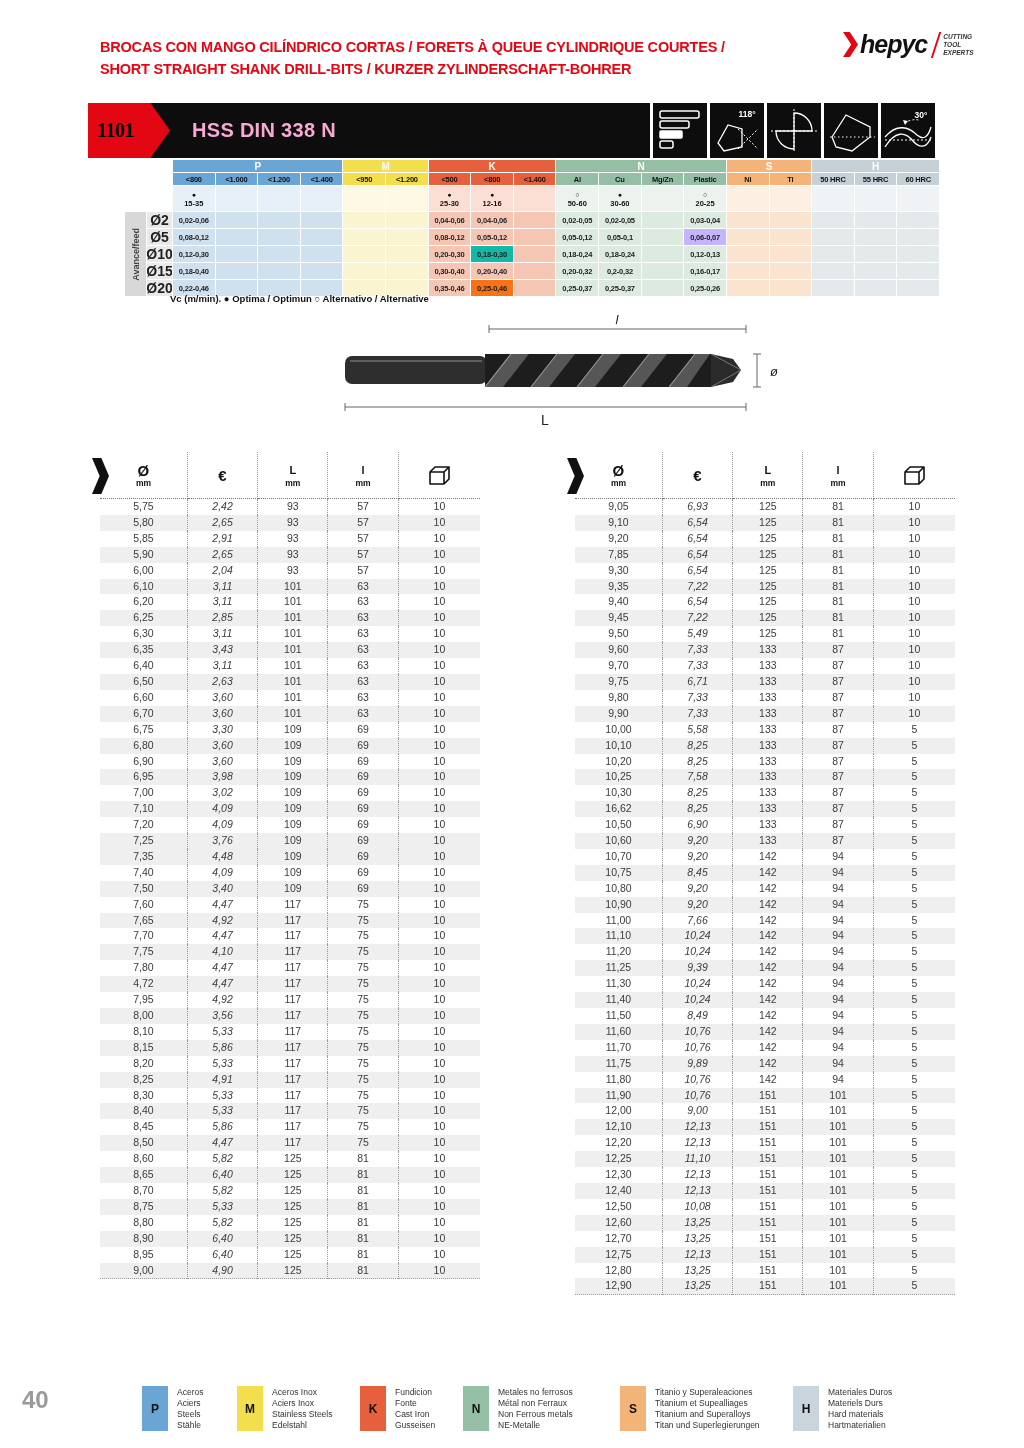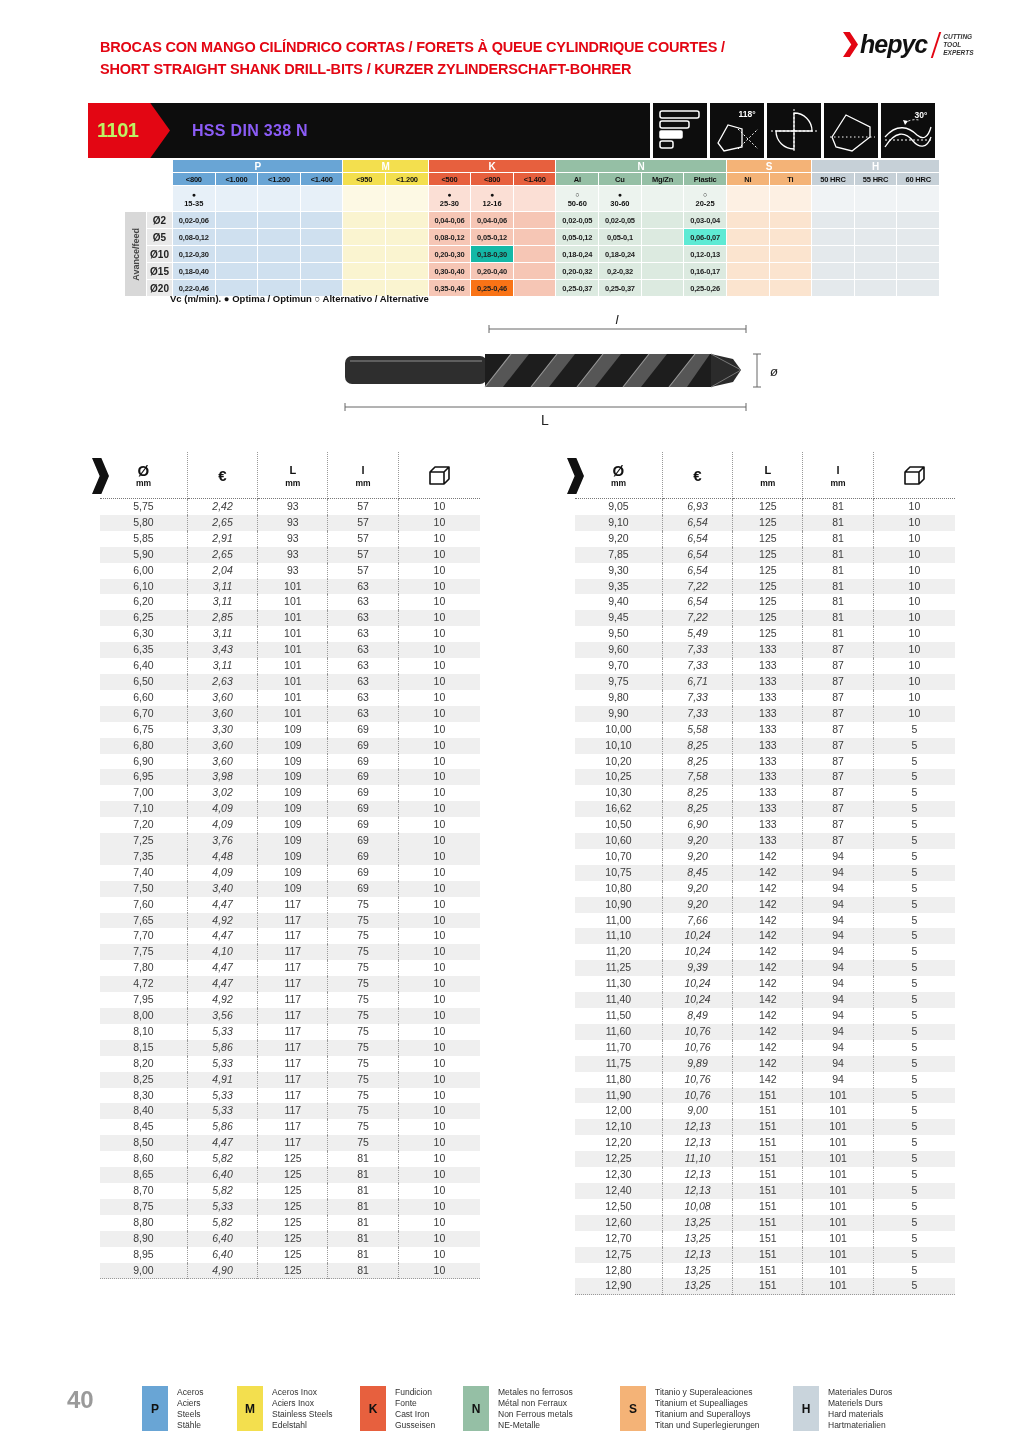--- a/index.html
+++ b/index.html
@@ -16,41 +16,41 @@
   .logo-slash{width:2px;height:26px;background:#e30613;transform:skewX(-18deg);margin:0 6px 0 8px;}
   .logo-tagline{font-size:6.5px;font-weight:700;font-style:italic;color:#333;line-height:8px;}
 
   
   .banner{position:absolute;left:88px;top:103px;width:847px;height:55px;}
   .banner-bar{position:absolute;left:62px;top:0;right:0;bottom:0;background:#0d0d0d;
               display:flex;align-items:center;}
   .code-flag{position:absolute;left:0;top:0;width:82px;height:55px;background:#e30613;z-index:2;
              clip-path:polygon(0 0,76% 0,100% 50%,76% 100%,0 100%);
              display:flex;align-items:center;}
-  .code-flag span{color:#bef264;font-size:20px;font-weight:700;padding-left:9px;letter-spacing:-0.5px;}
-  .banner-name{color:#8b5cf6;font-size:16px;font-weight:700;letter-spacing:0.3px;margin-left:42px;white-space:nowrap;}
+  .code-flag span{color:#000000;font-size:20px;font-weight:700;padding-left:9px;letter-spacing:-0.5px;font-family:Liberation Serif, serif;}
+  .banner-name{color:#f9a8d4;font-size:20px;font-weight:700;letter-spacing:0.3px;margin-left:42px;white-space:nowrap;}
   .banner-icons{position:absolute;right:0;top:0;bottom:0;display:flex;}
   .bicon{width:57px;height:100%;border-left:3px solid #fff;box-sizing:border-box;
          display:flex;align-items:center;justify-content:center;background:#0d0d0d;}
   .bicon svg{display:block;}
 
   
   .cutting-grid{position:absolute;left:125px;top:160px;width:815px;
       display:grid;grid-template-columns:22px 26px repeat(18,1fr);
       grid-template-rows:13px 13px 26px repeat(5,17px);background:#fff;}
   .cutting-grid > div{border-right:1px solid #fff;border-bottom:1px solid #fff;box-sizing:border-box;
       display:flex;align-items:center;justify-content:center;overflow:hidden;}
   .g-head{color:#fff;font-size:10px;font-weight:700;}
   .s-head{color:#111;font-size:7.5px;font-weight:700;letter-spacing:-0.2px;}
   .vc{flex-direction:column;line-height:9px;}
   .vc .mk{font-size:7px;font-weight:700;color:#111;}
   .vc .mv{font-size:7.5px;font-weight:700;color:#111;}
   .avance{background:#d8d8d8;}
   .avance span{writing-mode:vertical-rl;transform:rotate(180deg);font-size:9px;font-weight:700;color:#444;}
-  .dlabel{background:#e9e9e9;font-size:10px;font-weight:700;color:#222;}
+  .dlabel{background:#e9e9e9;font-size:14px;font-weight:700;color:#222;}
   .feed{font-size:7.5px;font-weight:700;color:#222;letter-spacing:-0.2px;}
   .ct-note{position:absolute;left:170px;top:293px;font-size:9.5px;font-weight:700;color:#111;}
 
   
   .diagram{position:absolute;left:280px;top:312px;}
 
   
   .ptable{position:absolute;top:452px;width:392px;}
   .ptable.left{left:88px;} .ptable.right{left:563px;}
   .tbl-arrow{position:absolute;left:4px;top:6px;width:17px;height:36px;background:#111;
@@ -65,21 +65,21 @@
   .h-main{font-size:15px;line-height:15px;display:block;}
   .h-main.small{font-size:11px;}
   .h-sub{font-size:8.5px;line-height:10px;display:block;font-weight:700;}
   .ptable td{border-right:1px dotted #999;height:15.9px;padding:0;text-align:center;
              font-size:10.5px;color:#3c3c3c;line-height:15.9px;}
   .ptable td:nth-child(2){font-style:italic;}
   .ptable tr.alt{background:#efefef;}
   .pack-icon svg{display:block;margin:0 auto;}
 
   
-  .page-number{position:absolute;left:22px;top:1386px;font-size:24px;font-weight:700;color:#9a9a9a;margin-left:45px;}
+  .page-number{position:absolute;left:22px;top:1386px;font-size:24px;font-weight:700;color:#9a9a9a;}
   .legend{position:absolute;left:0;top:1386px;width:1024px;height:50px;}
   .legend-item{position:absolute;top:0;display:flex;align-items:flex-start;}
   .legend-item:nth-of-type(1){left:142px;} .legend-item:nth-of-type(2){left:237px;}
   .legend-item:nth-of-type(3){left:360px;} .legend-item:nth-of-type(4){left:463px;}
   .legend-item:nth-of-type(5){left:620px;} .legend-item:nth-of-type(6){left:793px;}
   .legend-chip{width:26px;height:45px;display:flex;align-items:center;justify-content:center;
                font-size:12px;font-weight:700;color:#111;margin-right:9px;flex:0 0 auto;}
   .legend-lines{font-size:8.5px;line-height:11px;color:#333;padding-top:1px;}
 </style>
 </head>
@@ -239,21 +239,21 @@
     <div class="feed" style="grid-area: 5 / 5; background: rgb(207, 224, 239);"></div>
     <div class="feed" style="grid-area: 5 / 6; background: rgb(207, 224, 239);"></div>
     <div class="feed" style="grid-area: 5 / 7; background: rgb(250, 244, 208);"></div>
     <div class="feed" style="grid-area: 5 / 8; background: rgb(250, 244, 208);"></div>
     <div class="feed" style="grid-area: 5 / 9; background: rgb(246, 198, 181);">0,08-0,12</div>
     <div class="feed" style="grid-area: 5 / 10; background: rgb(246, 198, 181);">0,05-0,12</div>
     <div class="feed" style="grid-area: 5 / 11; background: rgb(246, 198, 181);"></div>
     <div class="feed" style="grid-area: 5 / 12; background: rgb(220, 234, 224);">0,05-0,12</div>
     <div class="feed" style="grid-area: 5 / 13; background: rgb(220, 234, 224);">0,05-0,1</div>
     <div class="feed" style="grid-area: 5 / 14; background: rgb(220, 234, 224);"></div>
-    <div class="feed" style="grid-area: 5 / 15; background: #5eead4;">0,06-0,07</div>
+    <div class="feed" style="grid-area: 5 / 15; background: #c4b5fd;">0,06-0,07</div>
     <div class="feed" style="grid-area: 5 / 16; background: rgb(251, 228, 207);"></div>
     <div class="feed" style="grid-area: 5 / 17; background: rgb(251, 228, 207);"></div>
     <div class="feed" style="grid-area: 5 / 18; background: rgb(228, 233, 236);"></div>
     <div class="feed" style="grid-area: 5 / 19; background: rgb(228, 233, 236);"></div>
     <div class="feed" style="grid-area: 5 / 20; background: rgb(228, 233, 236);"></div>
     <div class="dlabel" style="grid-area: 6 / 2;">Ø10</div>
     <div class="feed" style="grid-area: 6 / 3; background: rgb(207, 224, 239);">0,12-0,30</div>
     <div class="feed" style="grid-area: 6 / 4; background: rgb(207, 224, 239);"></div>
     <div class="feed" style="grid-area: 6 / 5; background: rgb(207, 224, 239);"></div>
     <div class="feed" style="grid-area: 6 / 6; background: rgb(207, 224, 239);"></div>

